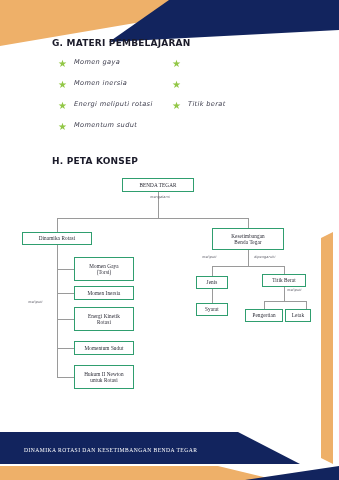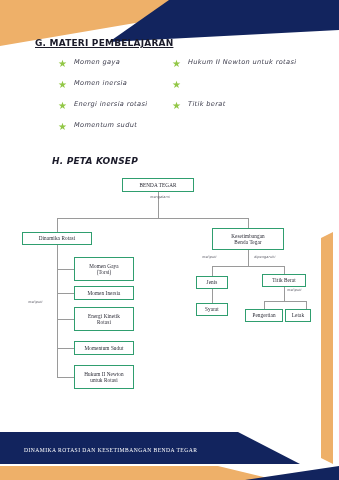--- a/index.html
+++ b/index.html
@@ -47,22 +47,22 @@
   
   .heading{
     position:absolute;
     font-family:"DejaVu Sans", sans-serif;
     font-weight:bold;
     font-size:9px;
     letter-spacing:.2px;
     color:#1b1b2a;
     white-space:nowrap;
   }
-  #h-materi{left:35px;top:38px;text-decoration:underline;}
-  #h-peta{left:52px;top:156px;font-style:italic;}
+  #h-materi{left:52px;top:38px;}
+  #h-peta{left:52px;top:156px;}
 
   
   .bullets{position:absolute;}
   #bullets-left{left:58px;top:58px;width:112px;}
   #bullets-right{left:172px;top:58px;width:140px;}
   .bullet-row{
     display:flex;align-items:flex-start;gap:7px;
     margin-bottom:11px;
   }
   .star{
@@ -142,32 +142,31 @@
     <div class="bullet-row">
       <span class="star">★</span>
       <span class="bullet-text">Momen gaya</span>
     </div>
     <div class="bullet-row">
       <span class="star">★</span>
       <span class="bullet-text">Momen inersia</span>
     </div>
     <div class="bullet-row">
       <span class="star">★</span>
-      <span class="bullet-text">Energi inersia rotasi</span>
+      <span class="bullet-text">Energi meliputi rotasi</span>
     </div>
     <div class="bullet-row">
       <span class="star">★</span>
       <span class="bullet-text">Momentum sudut</span>
     </div>
   </div>
 
   <div class="bullets" id="bullets-right">
     <div class="bullet-row">
       <span class="star">★</span>
-      <span class="bullet-text">Hukum II Newton untuk rotasi</span>
     </div>
     <div class="bullet-row">
       <span class="star">★</span>
     </div>
     <div class="bullet-row">
       <span class="star">★</span>
       <span class="bullet-text">Titik berat</span>
     </div>
   </div>
 

